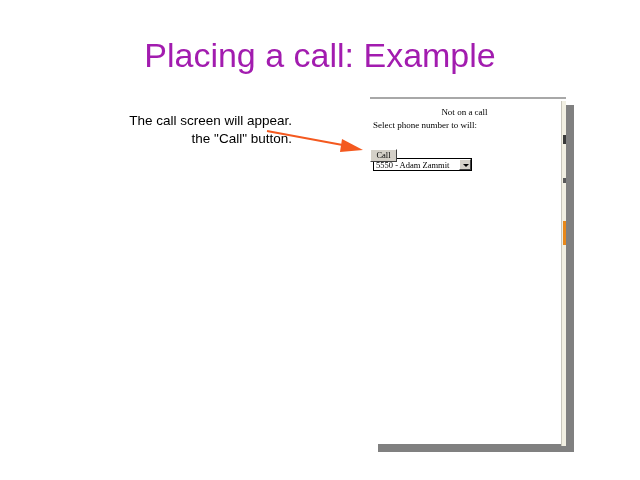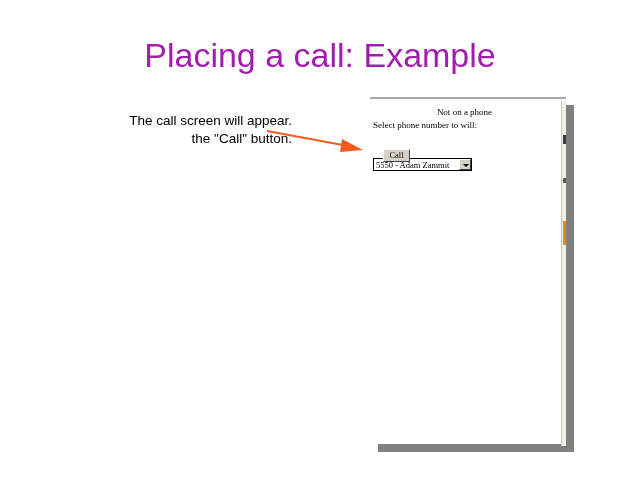--- a/index.html
+++ b/index.html
@@ -186,21 +186,21 @@
     left: 3px;
     top: 4px;
     width: 0;
     height: 0;
     border-left: 3px solid transparent;
     border-right: 3px solid transparent;
     border-top: 3px solid #000000;
   }
   #call-button {
     position: absolute;
-    left: 13px;
+    left: 0;
     top: 50px;
     width: 27px;
     height: 13px;
     background: #d4d0c8;
     border-top: 1px solid #ffffff;
     border-left: 1px solid #ffffff;
     border-right: 1px solid #404040;
     border-bottom: 1px solid #404040;
     box-sizing: border-box;
     font-family: "Liberation Serif", serif;
@@ -228,21 +228,21 @@
     <path d="M 82 17 L 103 28 L 80 30 Z" fill="#f4591f"></path>
   </svg>
 
   <div id="screenshot-embed">
 
     <div id="embed-shadow-right"></div>
     <div id="embed-shadow-bottom"></div>
 
     <div id="embed-panel">
 
-      <div id="call-status">Not on a phone</div>
+      <div id="call-status">Not on a call</div>
 
       <div id="dial-label">Select phone number to will:</div>
 
       <div id="phone-number-select">
         <span id="phone-number-value">5550 - Adam Zammit</span>
         <span id="phone-number-arrow-button">
           <span id="chevron-down-icon"></span>
         </span>
       </div>
 

